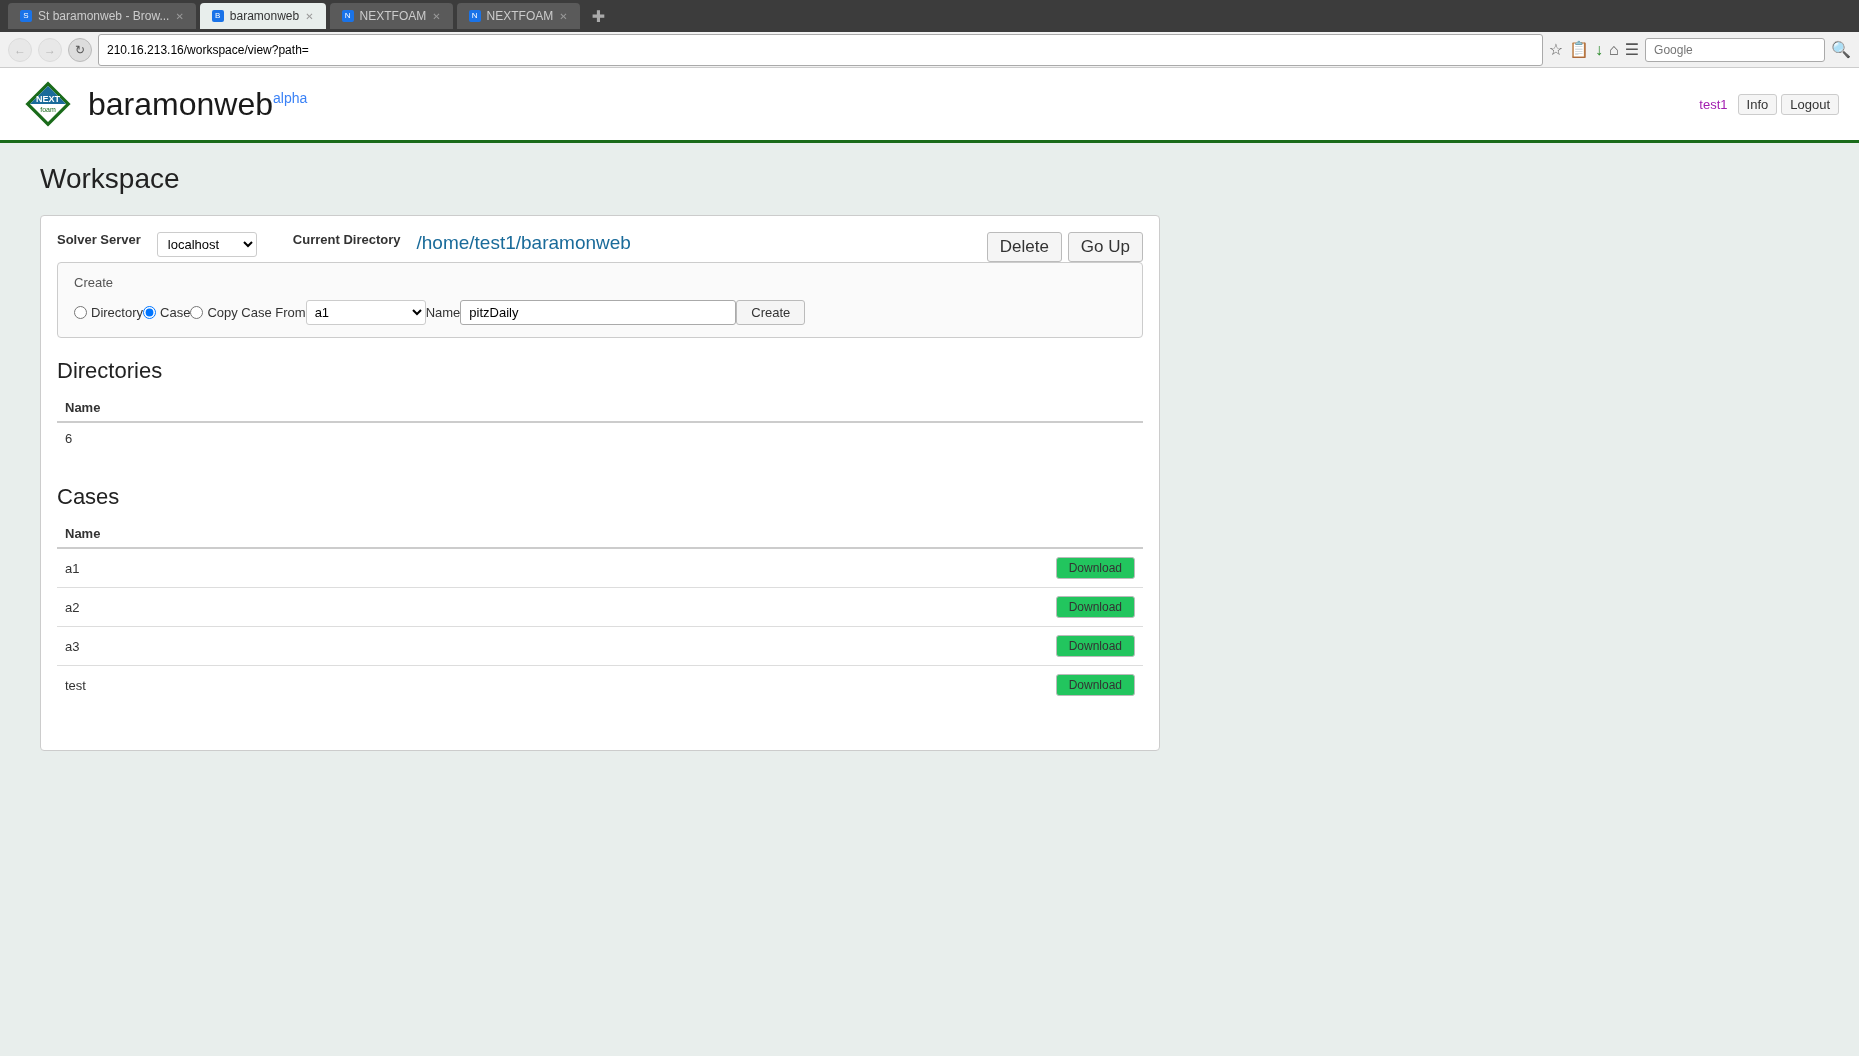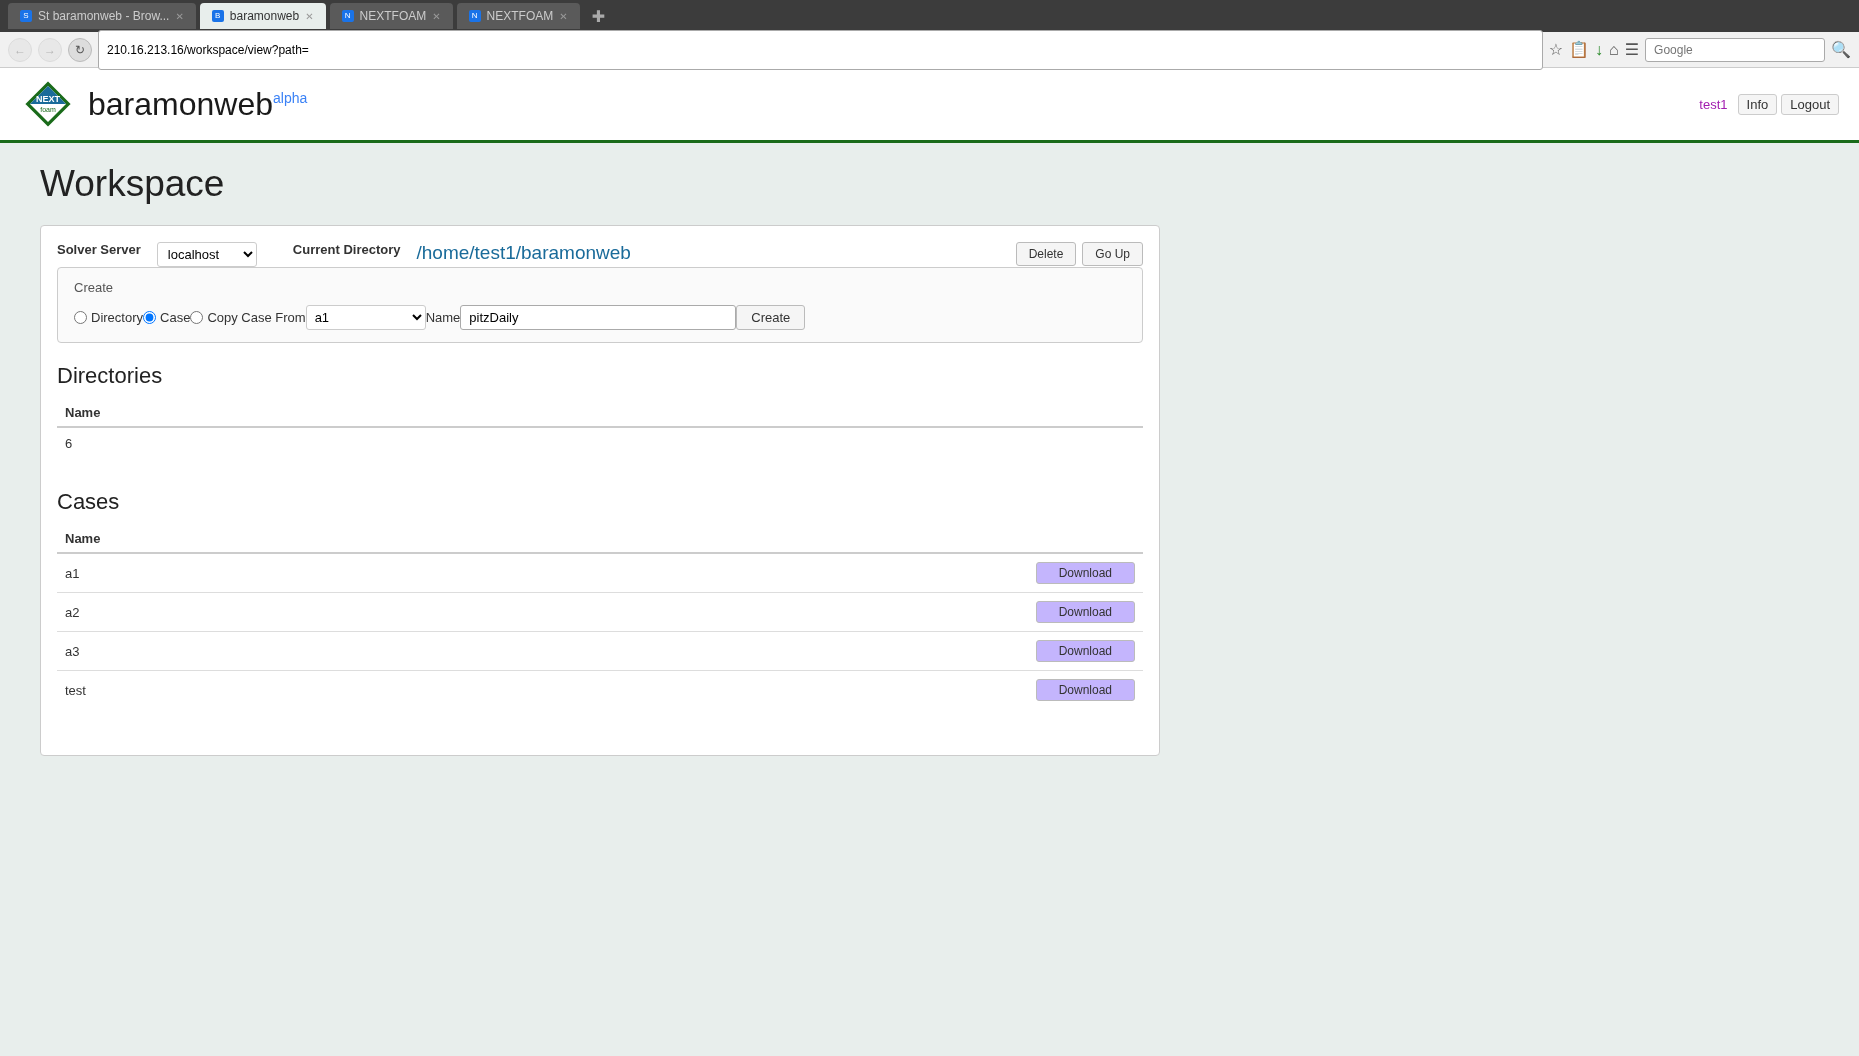--- a/index.html
+++ b/index.html
@@ -78,21 +78,21 @@
       cursor: pointer;
       display: flex;
       align-items: center;
       justify-content: center;
       font-size: 12px;
       color: #555;
     }
     .nav-btn.disabled { opacity: 0.4; }
     .address-input {
       flex: 1;
-      height: 40px;
+      height: 32px;
       border: 1px solid #aaa;
       border-radius: 3px;
       padding: 0 8px;
       font-size: 12px;
       background: white;
     }
     .search-input {
       width: 180px;
       height: 24px;
       border: 1px solid #aaa;
@@ -156,21 +156,21 @@
       background: #f5f5f5;
       cursor: pointer;
     }
 
     
     .main-content {
       padding: 20px 40px;
       max-width: 1200px;
     }
     .page-title {
-      font-size: 37px;
+      font-size: 28px;
       font-weight: normal;
       margin-bottom: 20px;
       color: #222;
     }
 
     
     .workspace-panel {
       background: white;
       border: 1px solid #ccc;
       border-radius: 4px;
@@ -210,21 +210,21 @@
       display: flex;
       gap: 6px;
     }
 
     
     .btn {
       border: 1px solid #bbb;
       background: #f5f5f5;
       border-radius: 3px;
       padding: 4px 12px;
-      font-size: 12px;
+      font-size: 17px;
       cursor: pointer;
       color: #333;
     }
     .btn-create {
       border: 1px solid #bbb;
       background: #f5f5f5;
       border-radius: 3px;
       padding: 4px 14px;
       font-size: 13px;
       cursor: pointer;
@@ -307,23 +307,23 @@
       border-bottom: none;
     }
     .data-table td.name-cell {
       color: #333;
     }
     .data-table td.action-cell {
       text-align: right;
     }
     .download-btn {
       border: 1px solid #bbb;
-      background: #c4b5fd;
-      border-radius: 3px;
-      padding: 3px 22px;
+      background: #22c55e;
+      border-radius: 3px;
+      padding: 3px 12px;
       font-size: 12px;
       cursor: pointer;
       color: #333;
     }
   </style>
 </head>
 <body>
 
 <div class="browser-chrome">
   <div class="tab">

